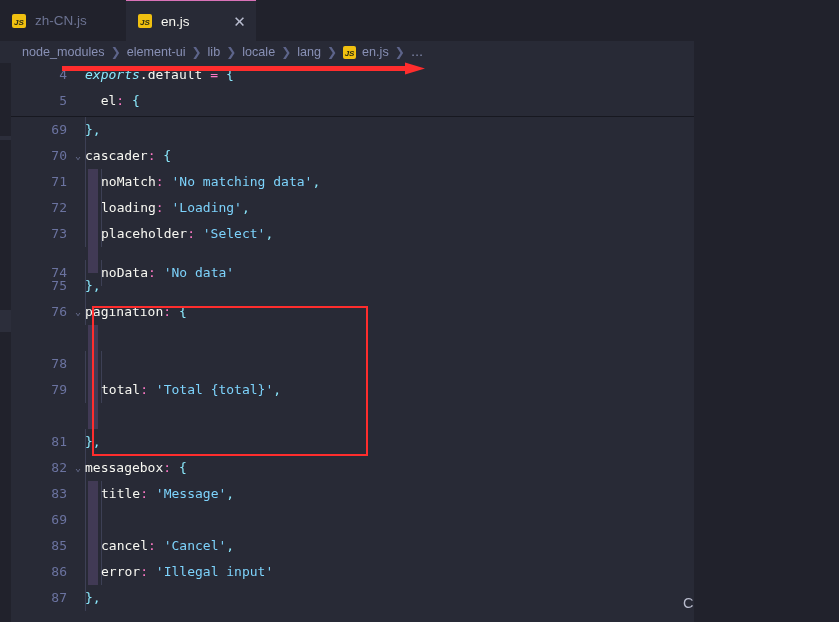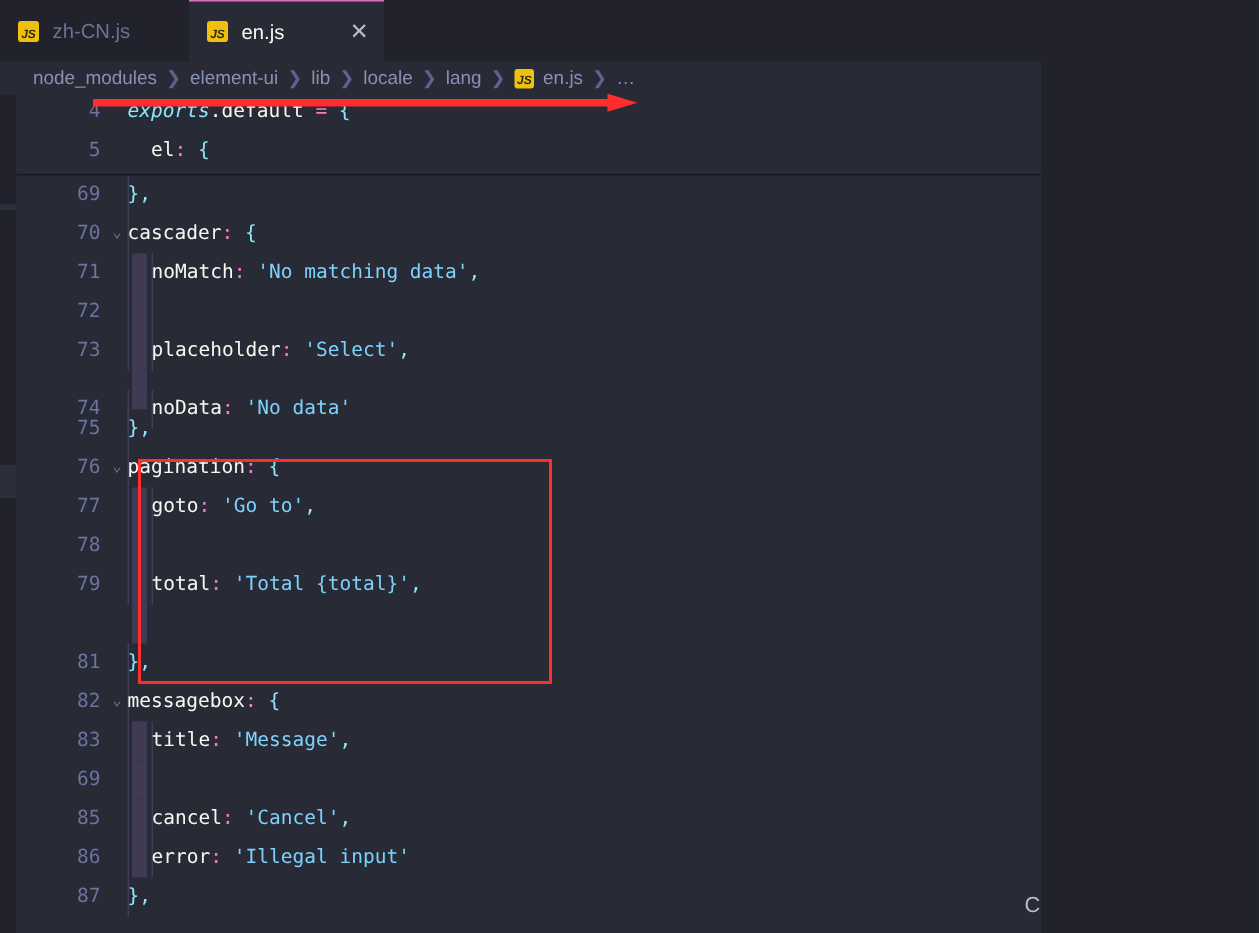--- a/index.html
+++ b/index.html
@@ -165,29 +165,28 @@
     </div>
 
   <div class="colA"></div>
   <div class="colB"></div>
 
   <div class="editor" id="editor">
       <div class="row" style="top: 1px;"><span class="ln">69</span><span class="guide"></span><span class="code" style="left:74px"><span class="col">},</span></span></div>
       <div class="row" style="top: 27px;"><span class="ln">70</span><span class="fold">⌄</span><span class="guide"></span><span class="code" style="left:74px"><span class="prop">cascader</span><span class="k">:</span><span class="prop"> </span><span class="col">{</span></span></div>
       <div class="row" style="top: 53px;"><span class="ln">71</span><span class="guide"></span><span class="guide2"></span><span class="code" style="left:90.06px"><span class="prop">noMatch</span><span class="k">:</span><span class="prop"> </span><span class="str">'No matching data'</span><span class="col">,</span></span></div>
       <div class="hl-block" style="top: 53px; height: 26px;"></div>
-      <div class="row" style="top: 79px;"><span class="ln">72</span><span class="guide"></span><span class="guide2"></span></div>
+      <div class="row" style="top: 79px;"><span class="ln">72</span><span class="guide"></span><span class="guide2"></span><span class="code" style="left:90.06px"><span class="prop">loading</span><span class="k">:</span><span class="prop"> </span><span class="str">'Loading'</span><span class="col">,</span></span></div>
       <div class="hl-block" style="top: 79px; height: 26px;"></div>
       <div class="row" style="top: 105px;"><span class="ln">73</span><span class="guide"></span><span class="guide2"></span><span class="code" style="left:90.06px"><span class="prop">placeholder</span><span class="k">:</span><span class="prop"> </span><span class="str">'Select'</span><span class="col">,</span></span></div>
       <div class="hl-block" style="top: 105px; height: 26px;"></div>
       <div class="row" style="top: 144px;"><span class="ln">74</span><span class="guide"></span><span class="guide2"></span><span class="code" style="left:90.06px"><span class="prop">noData</span><span class="k">:</span><span class="prop"> </span><span class="str">'No data'</span></span></div>
       <div class="hl-block" style="top: 131px; height: 26px;"></div>
       <div class="row" style="top: 157px;"><span class="ln">75</span><span class="guide"></span><span class="code" style="left:74px"><span class="col">},</span></span></div>
       <div class="row" style="top: 183px;"><span class="ln">76</span><span class="fold">⌄</span><span class="guide"></span><span class="code" style="left:74px"><span class="prop">pagination</span><span class="k">:</span><span class="prop"> </span><span class="col">{</span></span></div>
-      <div class="row" style="top: 209px;"><span class="ln">77</span><span class="guide"></span><span class="guide2"></span><span class="code" style="left:90.06px"><span class="prop">goto</span><span class="k">:</span><span class="prop"> </span><span class="str">'Go to'</span><span class="col">,</span></span></div>
       <div class="hl-block" style="top: 209px; height: 26px;"></div>
       <div class="row" style="top: 235px;"><span class="ln">78</span><span class="guide"></span><span class="guide2"></span></div>
       <div class="hl-block" style="top: 235px; height: 26px;"></div>
       <div class="row" style="top: 261px;"><span class="ln">79</span><span class="guide"></span><span class="guide2"></span><span class="code" style="left:90.06px"><span class="prop">total</span><span class="k">:</span><span class="prop"> </span><span class="str">'Total {total}'</span><span class="col">,</span></span></div>
       <div class="hl-block" style="top: 261px; height: 26px;"></div>
       <div class="hl-block" style="top: 287px; height: 26px;"></div>
       <div class="row" style="top: 313px;"><span class="ln">81</span><span class="guide"></span><span class="code" style="left:74px"><span class="col">},</span></span></div>
       <div class="row" style="top: 339px;"><span class="ln">82</span><span class="fold">⌄</span><span class="guide"></span><span class="code" style="left:74px"><span class="prop">messagebox</span><span class="k">:</span><span class="prop"> </span><span class="col">{</span></span></div>
       <div class="row" style="top: 365px;"><span class="ln">83</span><span class="guide"></span><span class="guide2"></span><span class="code" style="left:90.06px"><span class="prop">title</span><span class="k">:</span><span class="prop"> </span><span class="str">'Message'</span><span class="col">,</span></span></div>
       <div class="hl-block" style="top: 365px; height: 26px;"></div>

